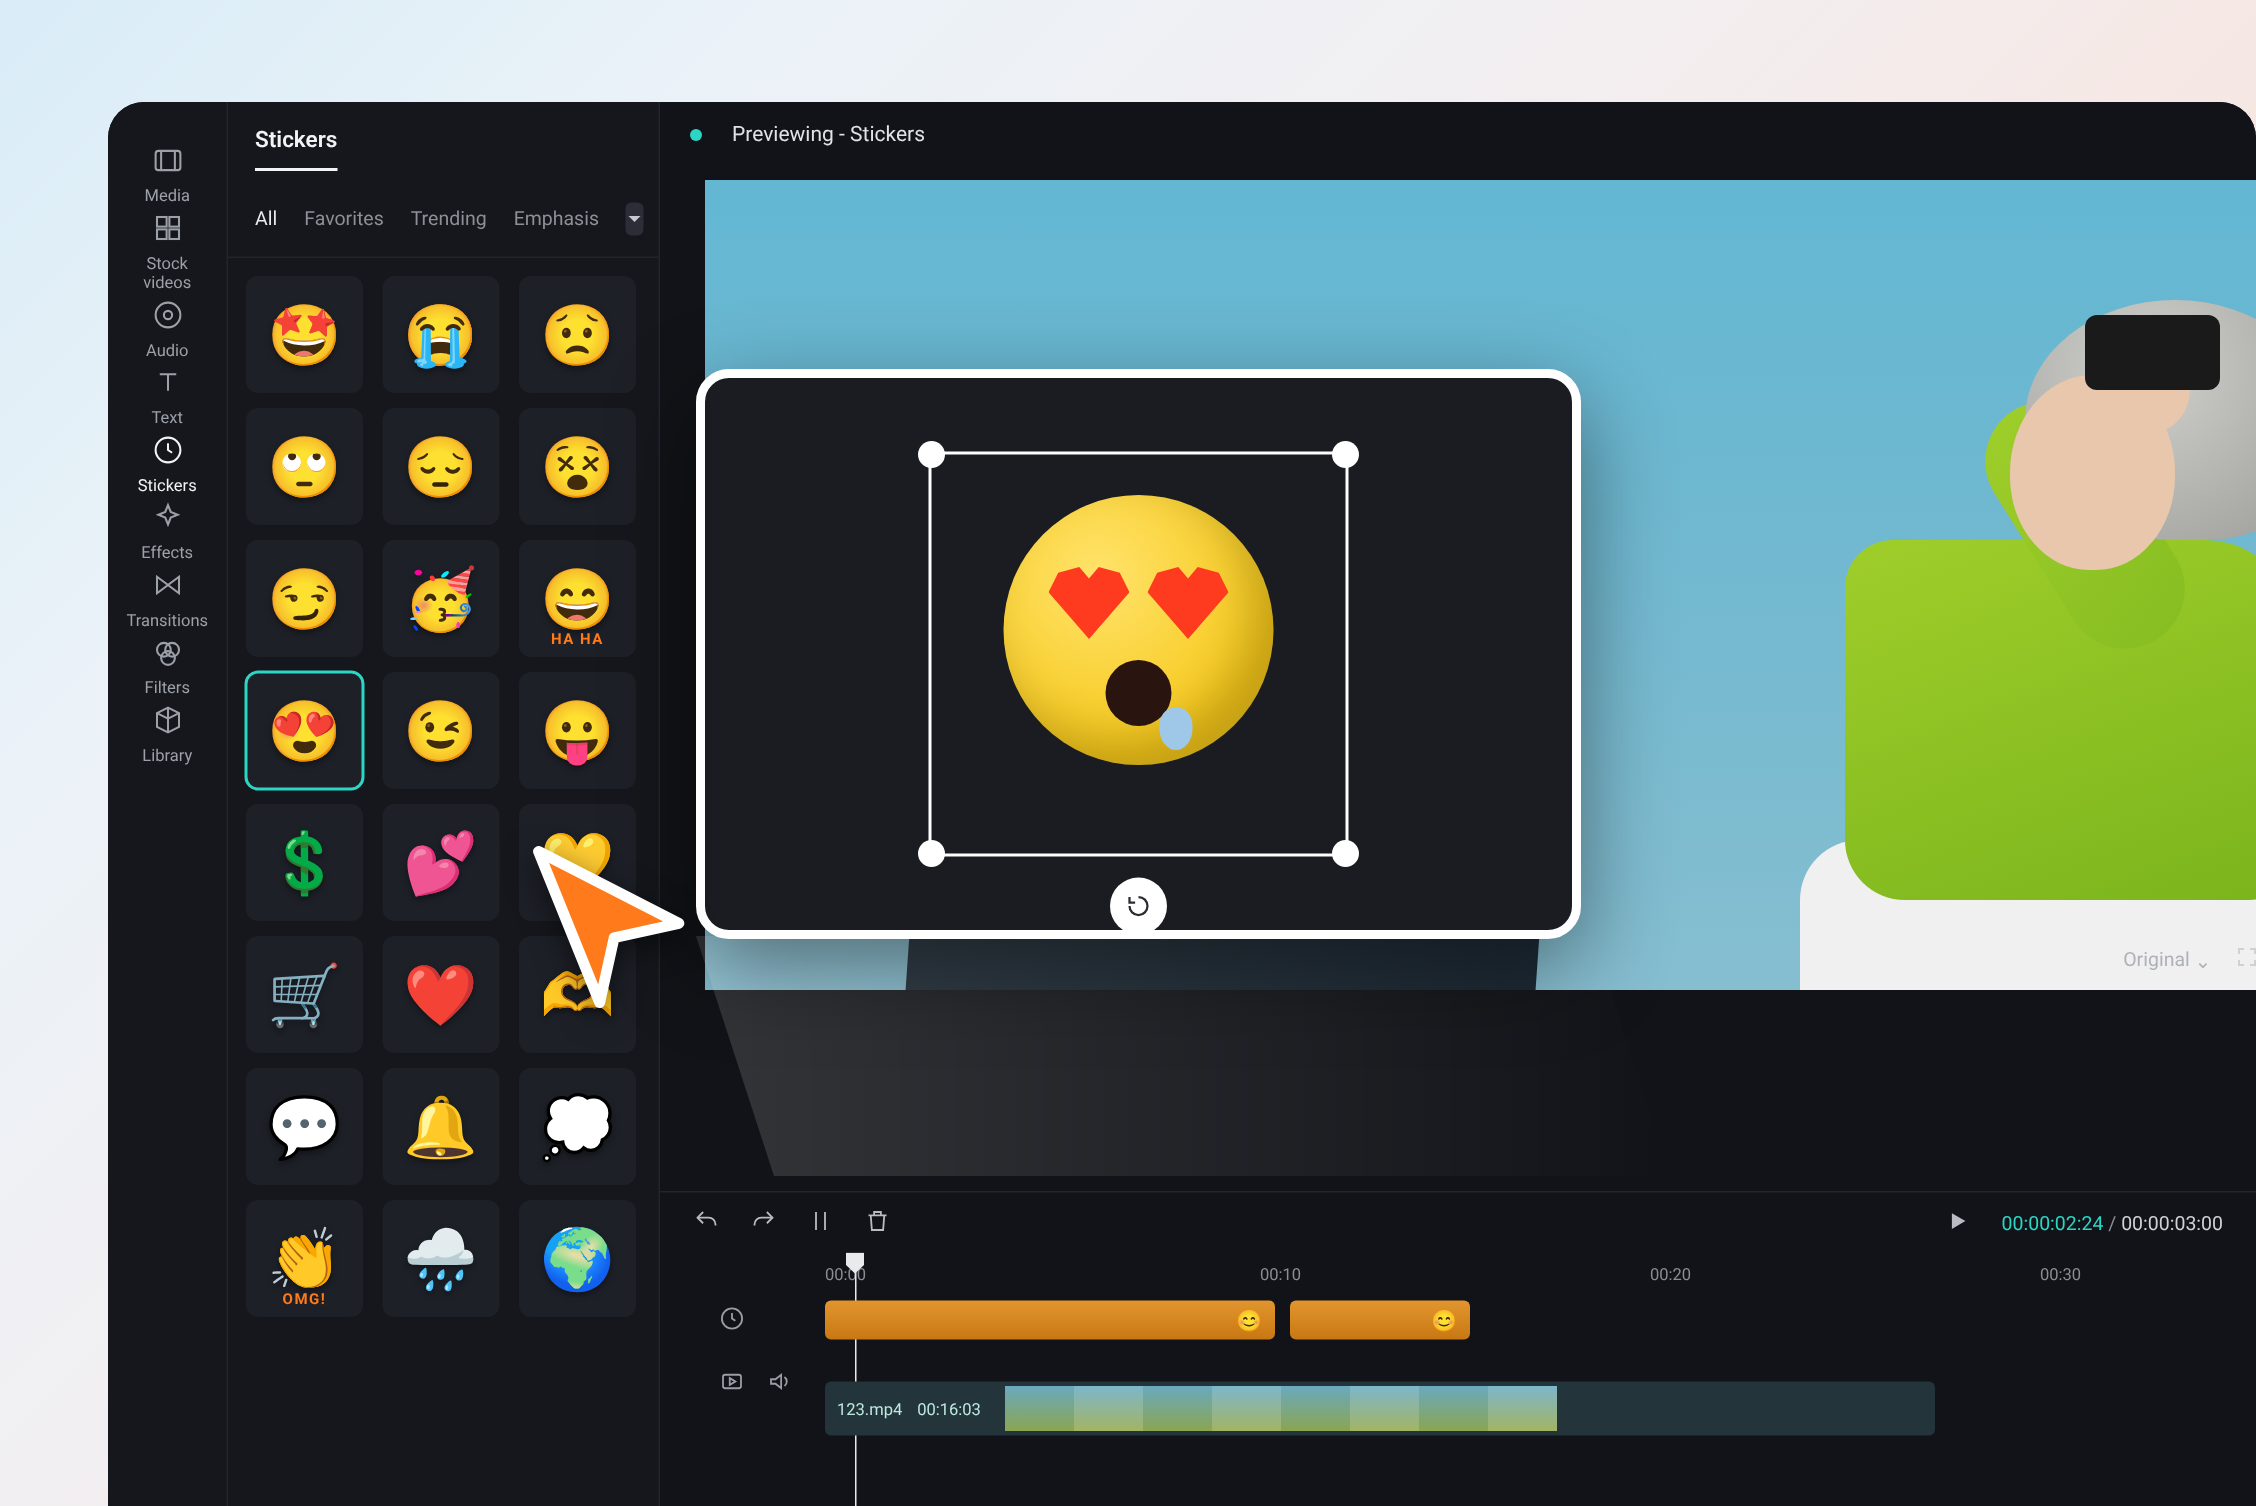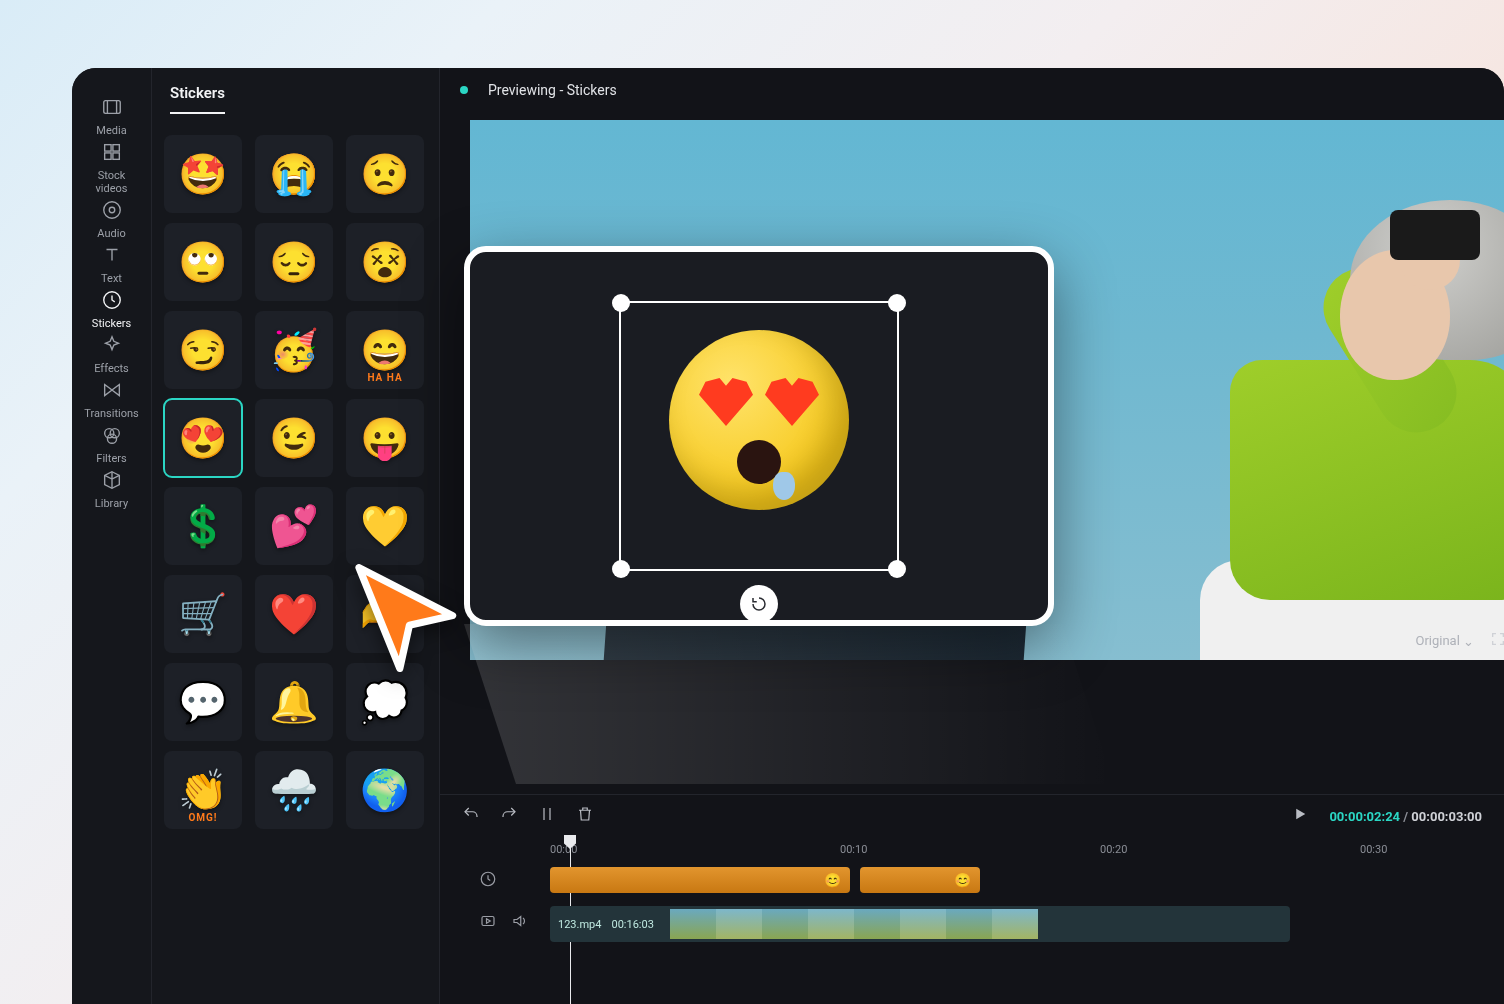--- a/index.html
+++ b/index.html
@@ -189,21 +189,21 @@
   }
   .big-cursor svg{width:120px;height:120px}
 
   
   .timeline {
     height:210px; background:#121318; border-top:1px solid #23252c;
     display:flex; flex-direction:column;
   }
   .tl-toolbar {
     display:flex; align-items:center; gap:20px;
-    padding:10px 22px; color:#b9bcc3;font-weight:bold;
+    padding:10px 22px; color:#b9bcc3;
   }
   .tl-toolbar .spacer{flex:1}
   .tl-toolbar svg{width:18px;height:18px;stroke:currentColor;fill:none;stroke-width:1.6}
   .tl-time { color:#2bd6c4; font-size:13px; }
   .tl-time .slash{color:#8a8d95}
   .tl-time .total{color:#cfd1d6}
   .tl-ruler {
     position:relative; height:26px; color:#8a8d95; font-size:11px;
     padding-left:110px;
   }
@@ -225,21 +225,21 @@
   .row-icon.r3{top:48px}
   .clip {
     position:absolute; height:26px; border-radius:4px;
     background:linear-gradient(180deg,#e2952e,#c87812);
     display:flex; align-items:center; padding:0 8px; font-size:11px; color:#fff3df;
   }
   .clip .em{margin-left:auto; font-size:14px}
   .clip.a{left:110px; top:4px; width:300px}
   .clip.b{left:420px; top:4px; width:120px}
   .video-clip {
-    position:absolute; left:110px; top:43px; height:36px; width:740px;
+    position:absolute; left:110px; top:58px; height:36px; width:740px;
     background:#23343a; border-radius:4px;
     display:flex; align-items:center; gap:10px; padding:0 8px;
     color:#bfe8e0; font-size:11px;
   }
   .thumbs{display:flex; gap:0; margin-left:6px}
   .thumb{width:46px;height:30px;background:linear-gradient(180deg,#7db7cb,#a3b463);}
   .thumb:nth-child(odd){background:linear-gradient(180deg,#6aa9bf,#8aa551);}
 </style>
 </head>
 <body>
@@ -325,20 +325,31 @@
             <path d="M12 3l8 4v10l-8 4-8-4V7z"></path>
             <path d="M12 3v18M4 7l8 4 8-4"></path>
           </svg>
         </span>
       <span>Library</span>
     </div>
   </div>
 
   <div class="panel">
     <div class="panel-header"><span>Stickers</span></div>
+    <div class="panel-tabs">
+      <span class="panel-tab active">All</span>
+      <span class="panel-tab">Favorites</span>
+      <span class="panel-tab">Trending</span>
+      <span class="panel-tab">Emphasis</span>
+      <span class="tab-more">
+          <svg viewBox="0 0 12 12">
+            <path d="M2 4l4 4 4-4z"></path>
+          </svg>
+        </span>
+    </div>
     <div class="sticker-grid" id="sticker-grid">
         <div class="sticker-cell">
           <span class="glyph">🤩</span>
         </div>
         <div class="sticker-cell">
           <span class="glyph">😭</span>
         </div>
         <div class="sticker-cell">
           <span class="glyph">😟</span>
         </div>

